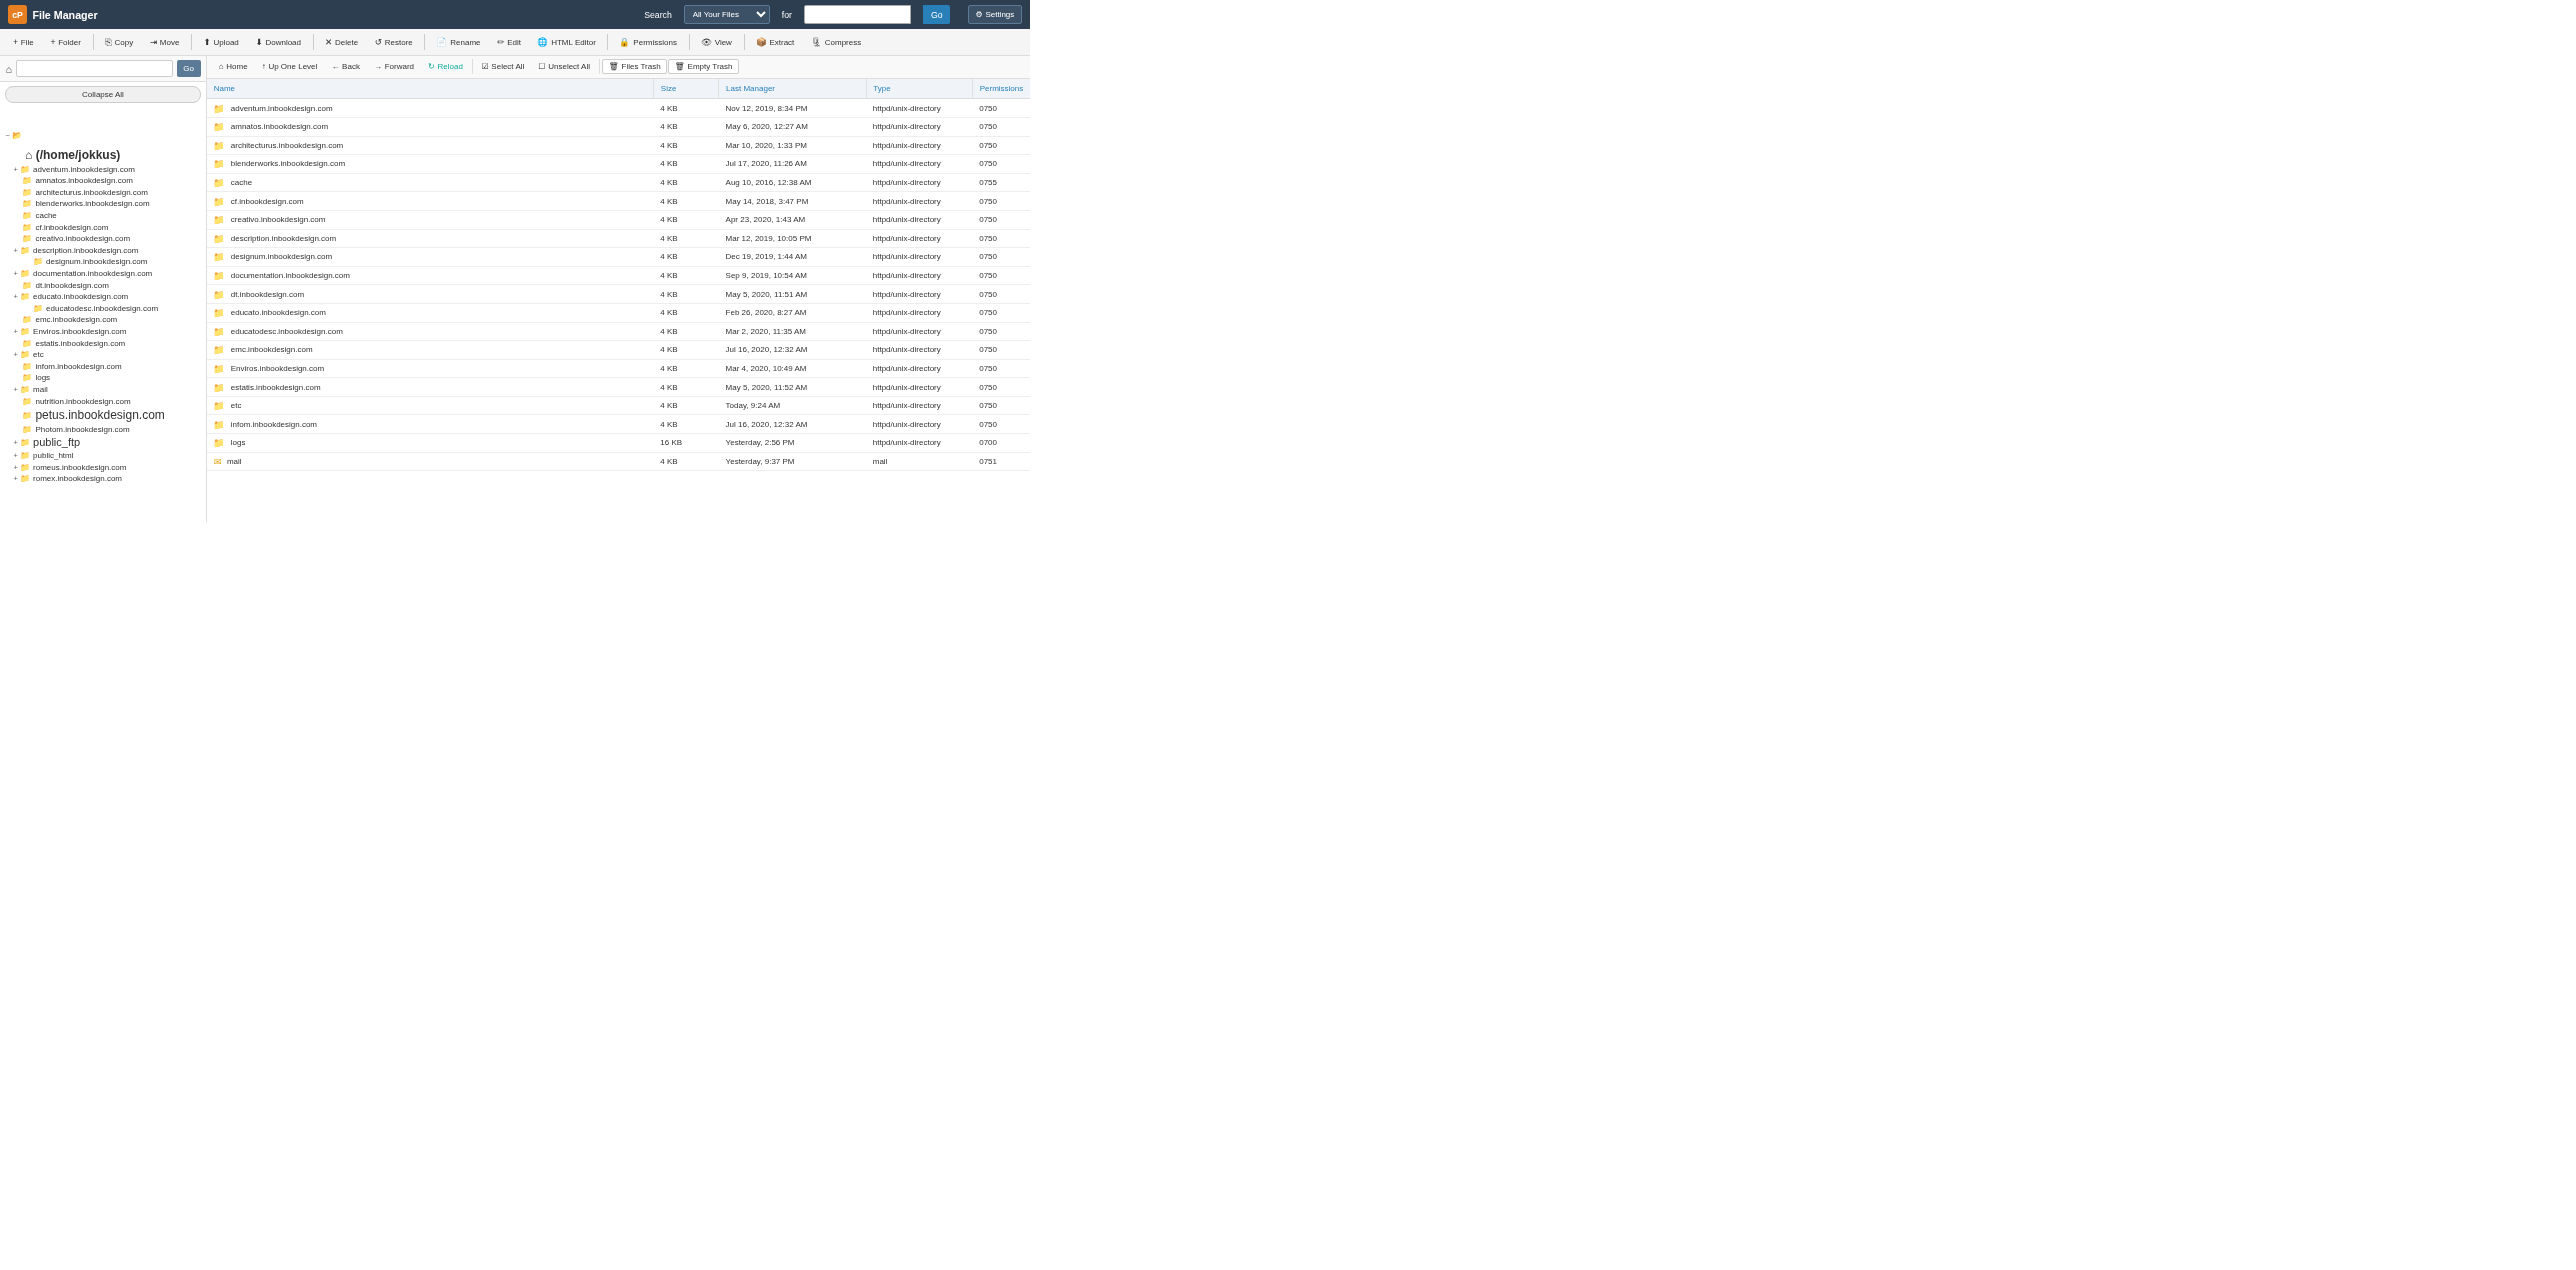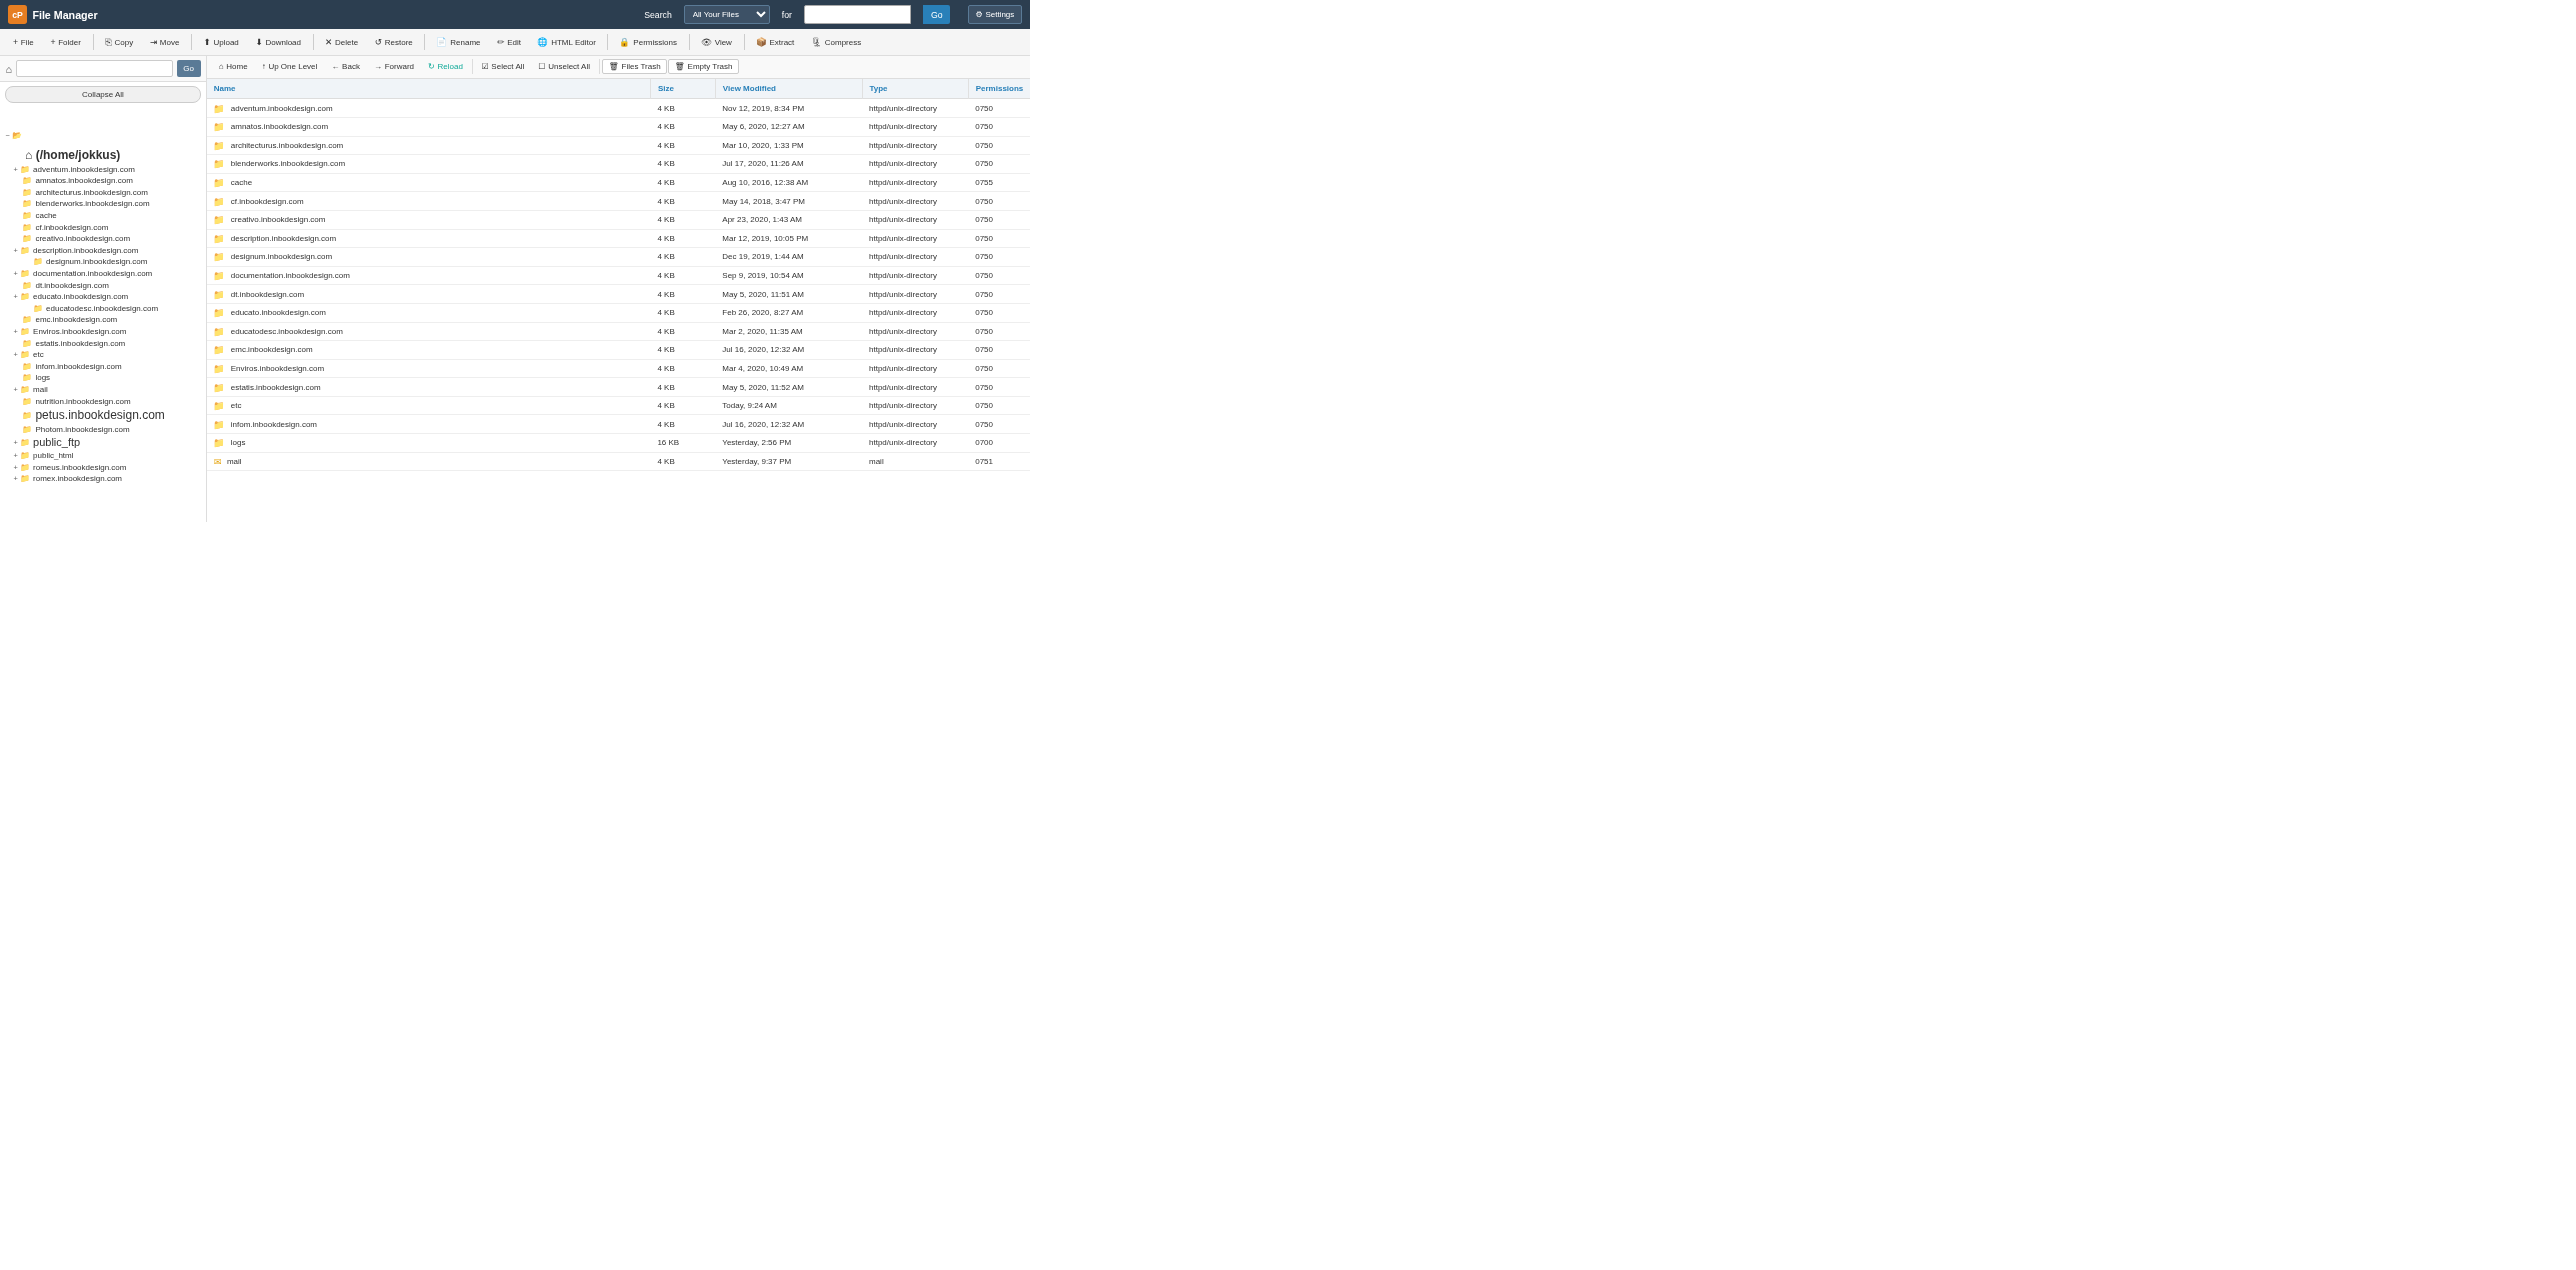--- a/index.html
+++ b/index.html
@@ -143,21 +143,21 @@
     .file-table-wrap {
       flex: 1; overflow-y: auto; overflow-x: hidden;
     }
     table {
       width: 100%; border-collapse: collapse; font-size: 8px;
     }
     thead tr {
       background: #f0f4f8; border-bottom: 1.3px solid #ddd;
     }
     thead th {
-      padding: 5.4px 6.7px; text-align: left; font-weight: bold;
+      padding: 5.4px 6.7px; text-align: left; font-weight: normal;
       color: #2980b9; cursor: pointer; white-space: nowrap;
       border-right: 0.7px solid #e0e0e0;
     }
     thead th:last-child { border-right: none; }
     thead th.col-name { width: 55%; }
     thead th.col-size { width: 8%; }
     thead th.col-modified { width: 18%; }
     thead th.col-type { width: 13%; }
     thead th.col-perms { width: 6%; }
     tbody tr {
@@ -450,21 +450,21 @@
         <span>Empty Trash</span>
       </button>
     </div>
 
     <div class="file-table-wrap">
       <table>
         <thead>
           <tr>
             <th class="col-name">Name</th>
             <th class="col-size">Size</th>
-            <th class="col-modified">View Modified</th>
+            <th class="col-modified">Last Manager</th>
             <th class="col-type">Type</th>
             <th class="col-perms">Permissions</th>
           </tr>
         </thead>
         <tbody id="file-table-body">
             <tr>
     <td>
       <div class="file-name-cell">
         <span class="row-folder-icon">📁</span>
         <span>adventum.inbookdesign.com</span>

